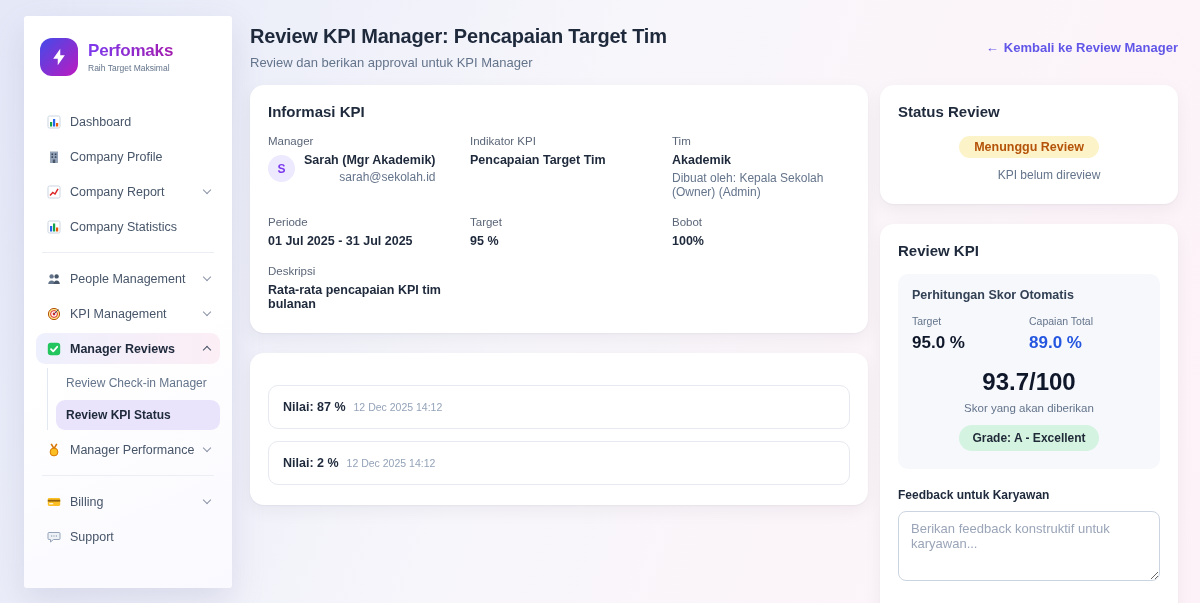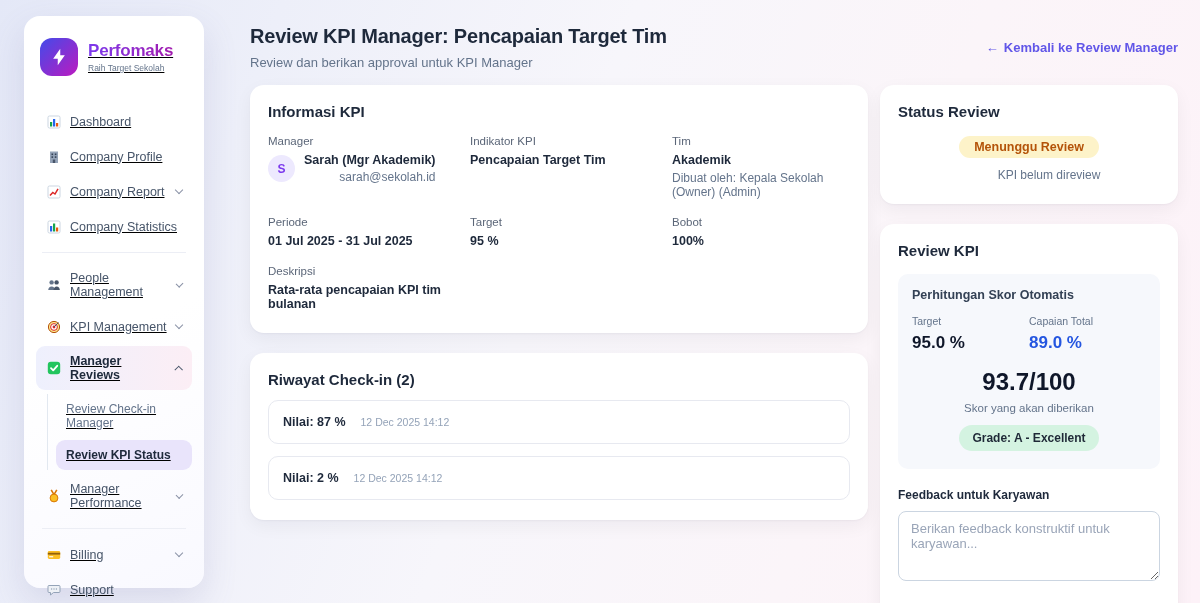--- a/index.html
+++ b/index.html
@@ -4,23 +4,23 @@
 <title>Review KPI Manager</title>
 <style>
   * { margin:0; padding:0; box-sizing:border-box; }
   html,body { width:1200px; height:603px; font-family:"Liberation Sans",sans-serif; }
   .page {
     position:relative; width:1200px; height:603px; overflow:hidden;
     background:linear-gradient(110deg,#e4e8f7 0%,#edeff9 20%,#f7f6fb 45%,#fbf5f9 70%,#fdf2f8 100%);
   }
   
   .sidebar {
-    position:absolute; left:24px; top:16px; width:180px; height:572px;
+    position:absolute; left:24px; top:16px; width:208px; height:572px;
     background:linear-gradient(155deg,#ffffff 55%,#f9f9ff 100%);
-    border-radius:16px; box-shadow:0 14px 34px rgba(99,102,160,.16);text-decoration:underline;
+    border-radius:3px; box-shadow:0 14px 34px rgba(99,102,160,.16);
   }
   .logo-block { display:flex; align-items:center; gap:10px; padding:22px 16px 14px; }
   .logo-badge {
     width:38px; height:38px; border-radius:12px; flex:0 0 auto;
     background:linear-gradient(135deg,#4f46e5 10%,#b01fc4 90%);
     display:flex; align-items:center; justify-content:center;
   }
   .brand {
     font-size:17px; font-weight:800; letter-spacing:-.2px;
     background:linear-gradient(90deg,#7c3aed,#a21caf);
@@ -61,21 +61,21 @@
   .info-grid { display:grid; grid-template-columns:1fr 1fr 1fr; column-gap:24px; row-gap:17px; margin-top:15px; }
   .f-label { font-size:11.5px; color:#5b6678; margin-bottom:6px; font-weight:500; }
   .f-value { font-size:12.5px; font-weight:700; color:#1e293b; }
   .manager-row { display:flex; gap:9px; align-items:center; margin-top:3px; }
   .avatar { width:27px; height:27px; border-radius:50%; background:#ede9fe; color:#7c3aed;
             font-weight:700; font-size:12px; display:flex; align-items:center; justify-content:center; flex:0 0 auto; }
   .email { font-size:12px; color:#64748b; font-weight:400; margin-top:3px;text-align:right; }
   .subnote { font-size:12px; color:#64748b; font-weight:400; margin-top:4px; }
   
   .riwayat-card { margin-top:20px; padding:18px 18px 20px; }
-  .entry { display:flex; align-items:baseline; gap:15px; border:1px solid #e7e9f0; border-radius:10px;
+  .entry { display:flex; align-items:baseline; gap:8px; border:1px solid #e7e9f0; border-radius:10px;
            padding:14px 14px; margin-top:12px; background:#fff; }
   .entry:first-of-type { margin-top:14px; }
   .entry-value { font-size:12.5px; font-weight:700; color:#1e293b; }
   .entry-time { font-size:10.5px; color:#94a3b8; }
   
   .status-card { padding:18px 18px 22px; display:flex; flex-direction:column; }
   .status-badge { align-self:center; background:#fdf3c9; color:#b45309; padding:4px 15px;
                   border-radius:999px; font-size:12.5px; font-weight:700; margin-top:16px; }
   .status-note { align-self:center; font-size:12px; color:#64748b; margin-top:10px;padding-left:40px; }
   
@@ -103,21 +103,21 @@
 
   <aside class="sidebar">
     <div class="logo-block">
       <div class="logo-badge">
         <svg width="20" height="20" viewBox="0 0 24 24">
             <path d="M13.5 2 L13.5 10 L19 10 L10.5 22 L10.5 14 L5 14 Z" fill="#ffffff"></path>
           </svg>
       </div>
       <div>
         <div class="brand">Perfomaks</div>
-        <div class="tagline">Raih Target Sekolah</div>
+        <div class="tagline">Raih Target Maksimal</div>
       </div>
     </div>
 
     <nav class="nav">
       <div class="nav-item">
         <span class="nav-ic">
             <svg width="14" height="14" viewBox="0 0 14 14">
               <rect x="1" y="1" width="12" height="12" rx="1.5" fill="#fff" stroke="#cbd5e1"></rect>
               <rect x="3" y="7" width="2.2" height="4.5" fill="#16a34a"></rect>
               <rect x="6" y="4" width="2.2" height="7.5" fill="#2563eb"></rect>
@@ -296,21 +296,20 @@
               <div class="f-value">100%</div>
             </div>
             <div>
               <div class="f-label">Deskripsi</div>
               <div class="f-value">Rata-rata pencapaian KPI tim bulanan</div>
             </div>
           </div>
         </div>
 
         <div class="card riwayat-card">
-          <div class="card-title">Riwayat Check-in (2)</div>
           <div class="entry">
             <span class="entry-value">Nilai: 87 %</span>
             <span class="entry-time">12 Dec 2025 14:12</span>
           </div>
           <div class="entry">
             <span class="entry-value">Nilai: 2 %</span>
             <span class="entry-time">12 Dec 2025 14:12</span>
           </div>
         </div>
 

